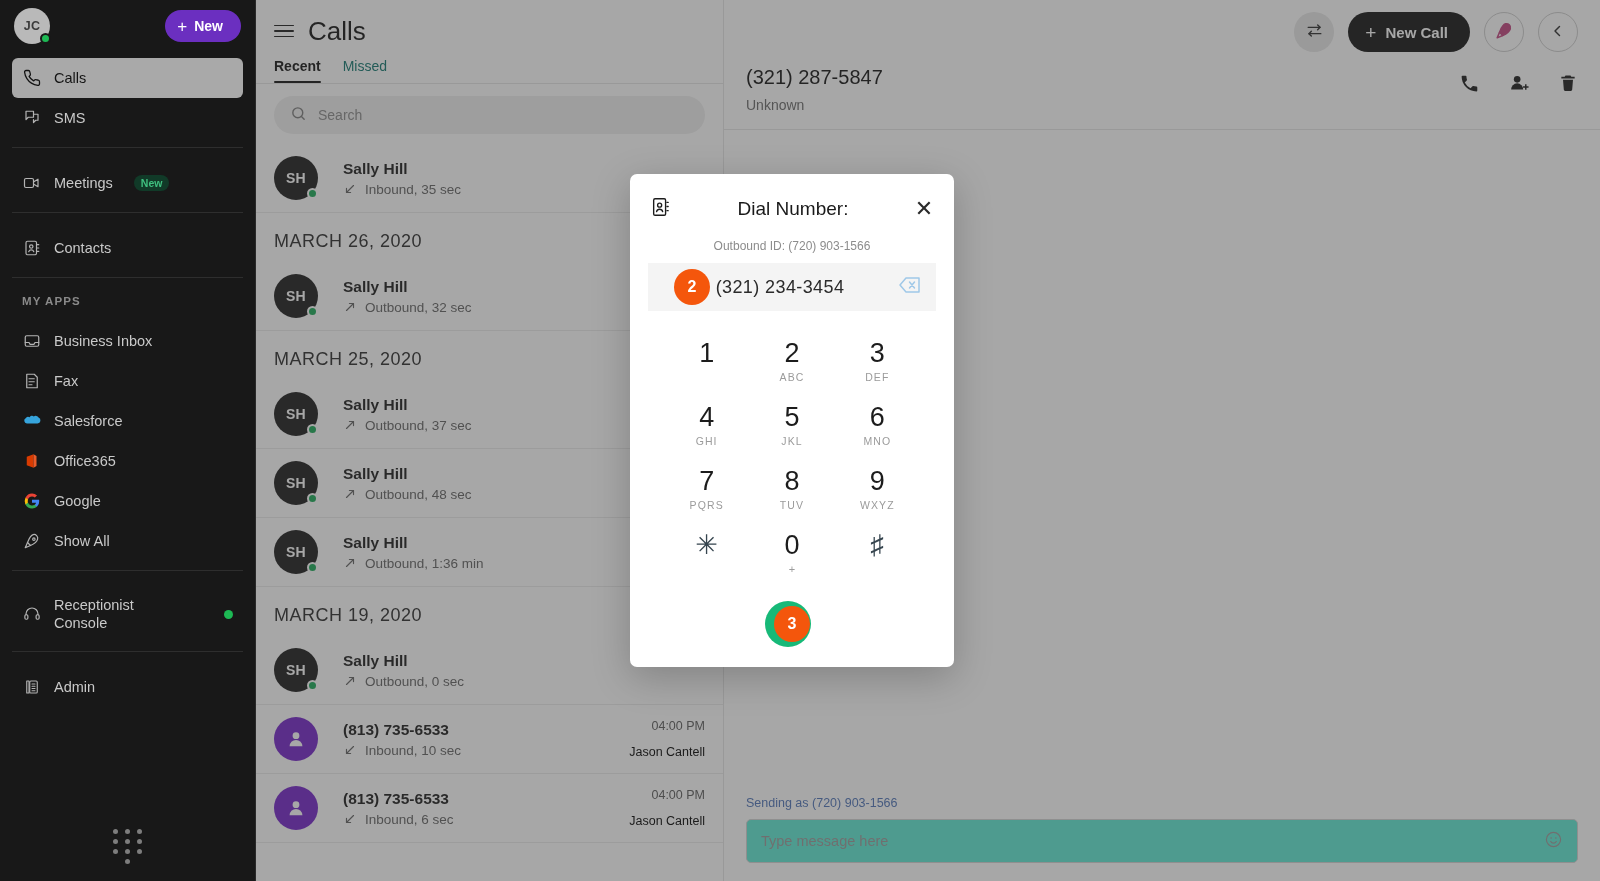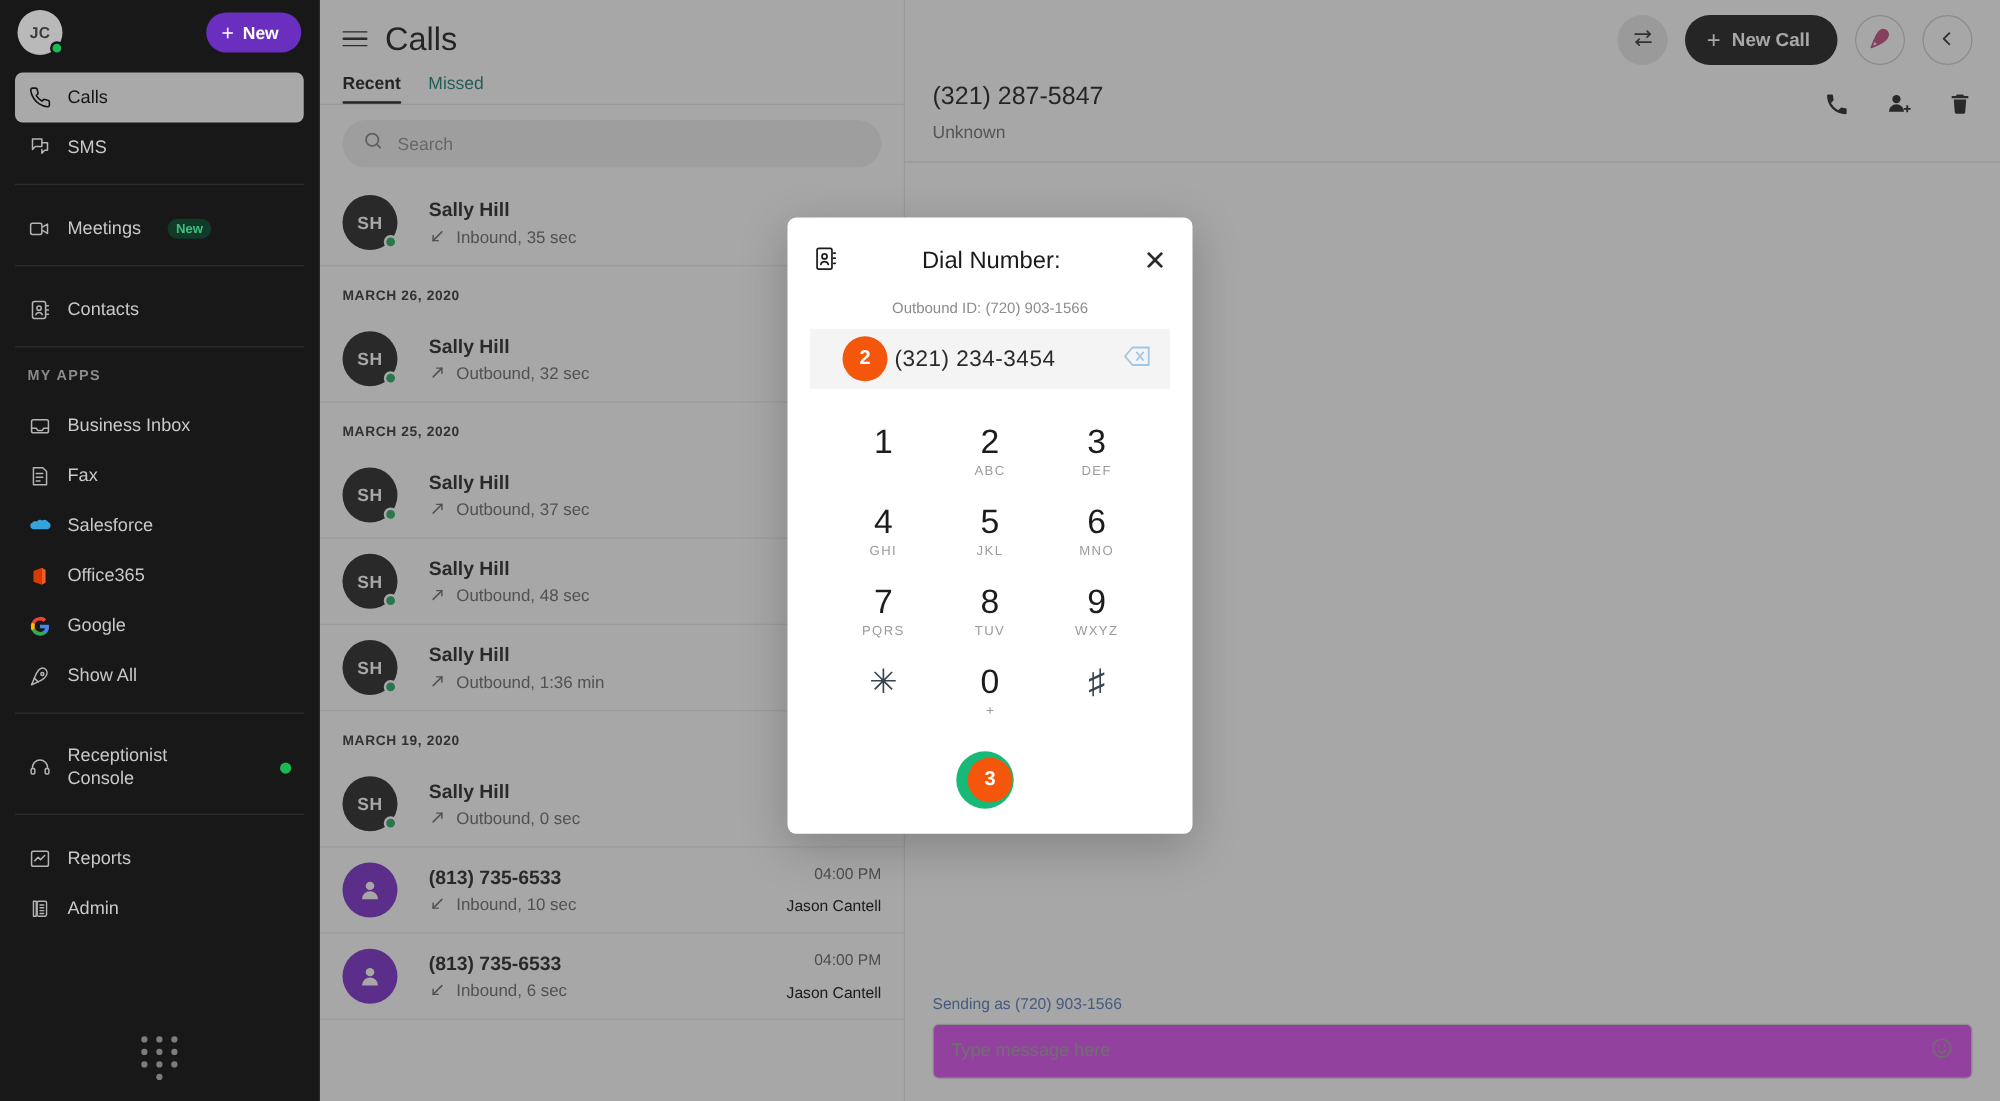--- a/index.html
+++ b/index.html
@@ -108,21 +108,21 @@
     background: #efefef; border-radius: 22px; height: 38px; padding: 0 16px;
   }
   .search-box input {
     border: none; background: transparent; outline: none; flex: 1;
     font-size: 14px; color: #444; font-family: inherit;
   }
   .search-box input::placeholder { color: #8a8a8a; }
 
   .call-list { flex: 1; overflow: hidden; }
   .date-hdr {
-    font-size: 11px; font-weight: 700; color: #2a2a2a; letter-spacing: .5px;
+    font-size: 18px; font-weight: 400; color: #2a2a2a; letter-spacing: .5px;
     padding: 18px 18px 10px 18px;
   }
   .call-row {
     display: flex; align-items: center; gap: 25px;
     padding: 12px 18px; border-bottom: 1px solid #ececec; cursor: pointer;
   }
   .call-av-wrap { position: relative; width: 44px; height: 44px; flex: 0 0 44px; }
   .call-av {
     width: 44px; height: 44px; border-radius: 50%;
     display: flex; align-items: center; justify-content: center;
@@ -169,21 +169,21 @@
   .contact-num { font-size: 20px; color: #111; }
   .contact-sub { font-size: 14px; color: #6a6a6a; margin-top: 8px; }
   .contact-acts { display: flex; align-items: center; gap: 28px; padding-top: 6px; }
   .act-ico { cursor: pointer; }
 
   .detail-body { flex: 1; }
   .composer { padding: 0 22px 18px 22px; }
   .sending-as { font-size: 12.5px; color: #4f74b8; margin-bottom: 9px; }
   .msg-box {
     border: 1px solid #d3d3d3; border-radius: 5px; height: 44px;
-    display: flex; align-items: center; padding: 0 14px; background: #d946ef;
+    display: flex; align-items: center; padding: 0 14px; background: #5eead4;
   }
   .msg-box input {
     flex: 1; border: none; outline: none; background: transparent;
     font-size: 14.5px; color: #3a3a3a; font-family: inherit;
   }
   .msg-box input::placeholder { color: #9a9a9a; }
 
   
   .modal {
     position: absolute; left: 630px; top: 174px;
@@ -379,29 +379,20 @@
             </svg>
         </span>
         <span class="sb-label">Receptionist Console</span>
         <span class="green-dot"></span>
       </div>
     </nav>
 
     <div class="sb-div"></div>
 
     <nav class="sb-nav">
-      <div class="sb-item">
-        <span class="ico">
-          <svg width="18" height="18" viewBox="0 0 24 24" fill="none" stroke="#b4b4b4" stroke-width="1.6" stroke-linecap="round" stroke-linejoin="round">
-              <rect x="3" y="4" width="18" height="16" rx="2"></rect>
-              <path d="m6.5 14 3.5-3.5 2.5 2.5 4.5-4.5"></path>
-            </svg>
-        </span>
-        <span class="sb-label">Reports</span>
-      </div>
       <div class="sb-item">
         <span class="ico">
           <svg width="18" height="18" viewBox="0 0 24 24" fill="none" stroke="#b4b4b4" stroke-width="1.5" stroke-linecap="round" stroke-linejoin="round">
               <path d="M5 4h3v16H5z"></path>
               <rect x="9" y="4" width="10" height="16" rx="1.5"></rect>
               <path d="M12 8h4M12 11h4M12 14h4M12 17h4"></path>
             </svg>
         </span>
         <span class="sb-label">Admin</span>
       </div>

